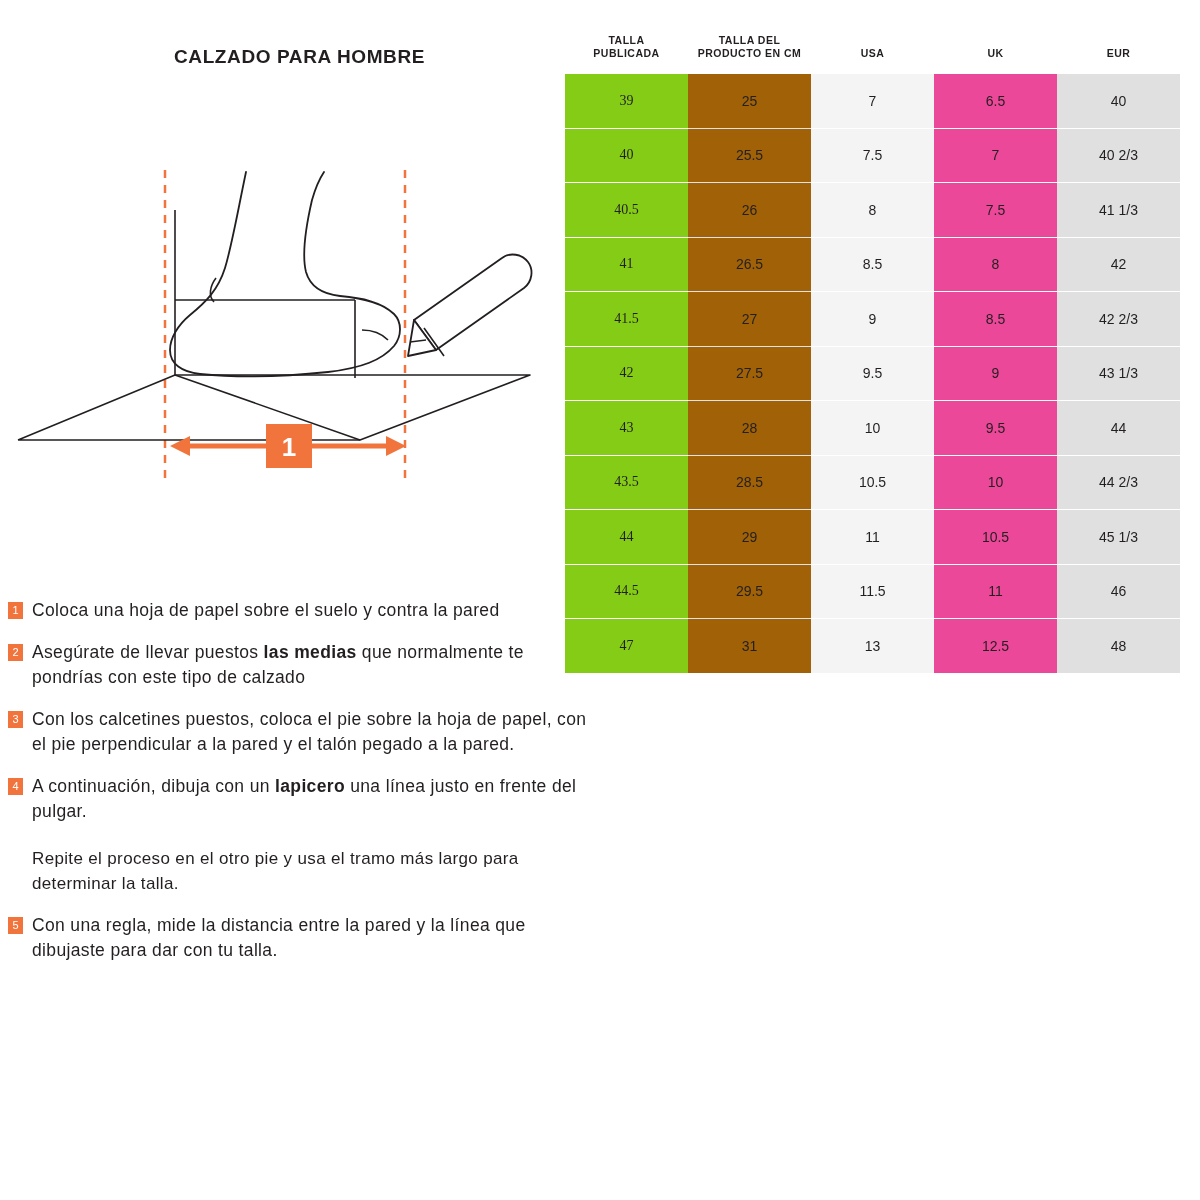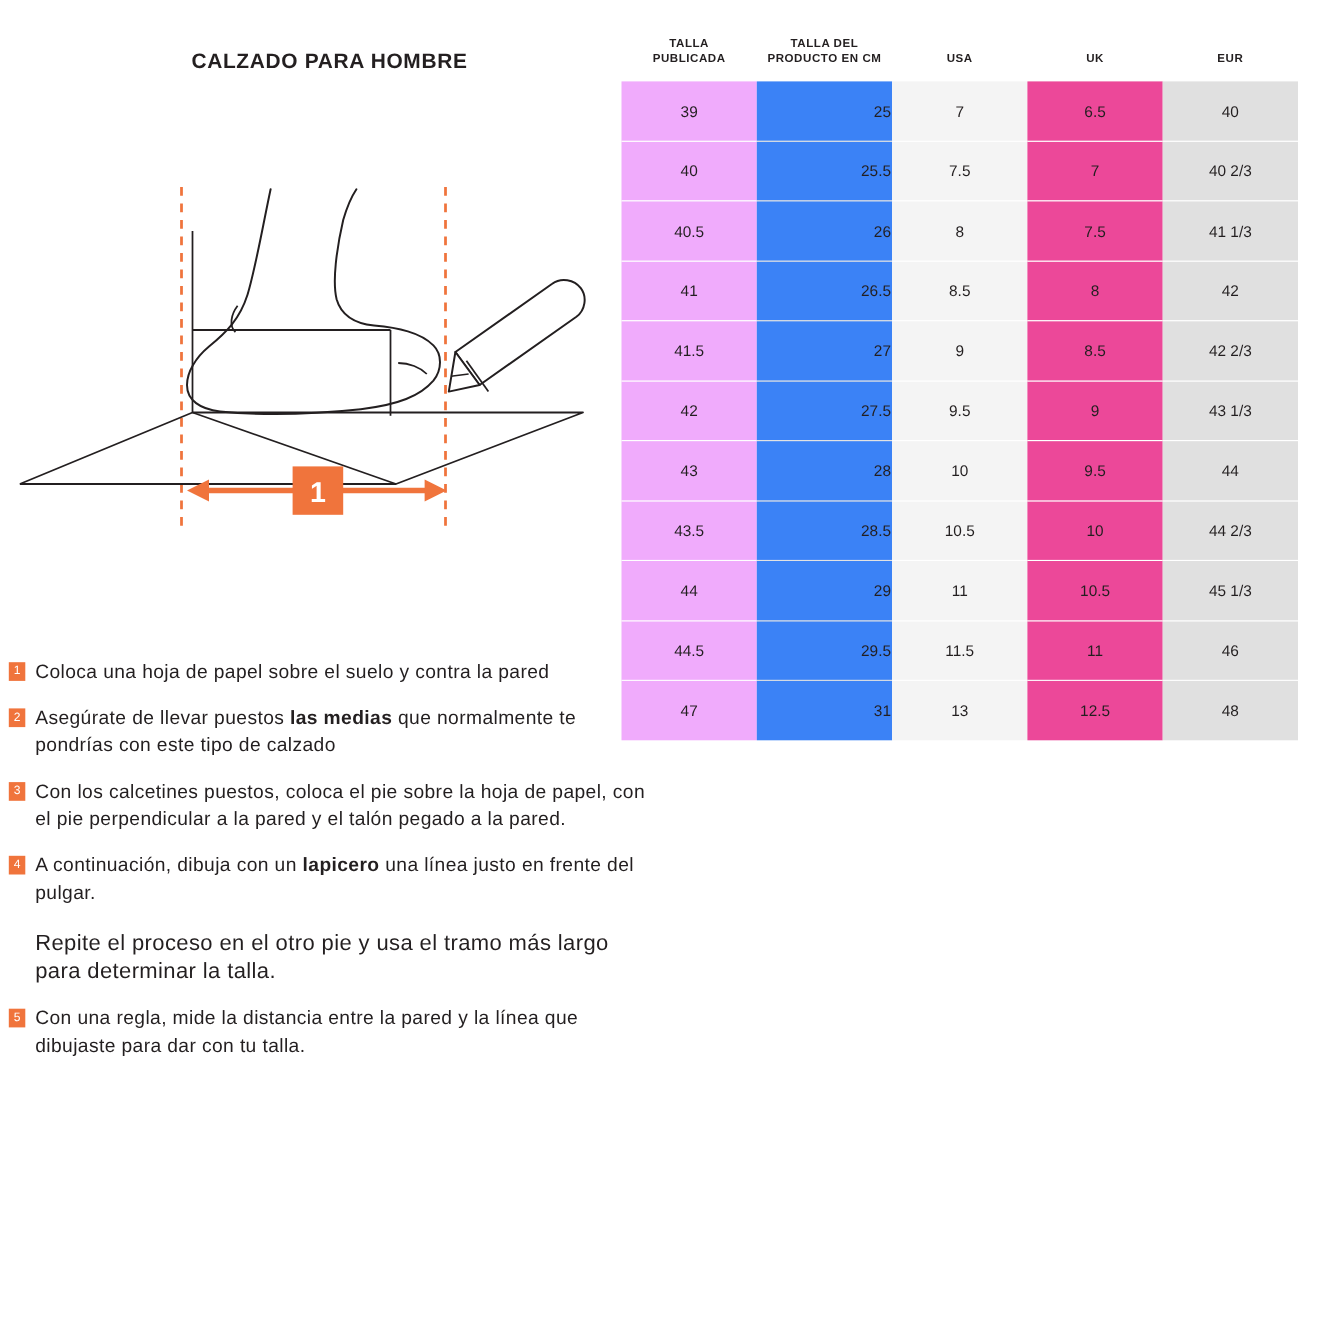--- a/index.html
+++ b/index.html
@@ -78,21 +78,21 @@
     font-size: 17.5px;
     line-height: 25px;
     letter-spacing: 0.35px;
     color: #231f20;
   }
   .step-text b { font-weight: bold; }
   .note {
     padding-left: 24px;
     margin-top: 22px;
     margin-bottom: 17px;
-    font-size: 20px;
+    font-size: 17px;
     line-height: 25px;
     letter-spacing: 0.35px;
     color: #231f20;
   }
 
   
   .table-wrap {
     position: absolute;
     left: 565px;
     top: 34px;
@@ -113,22 +113,22 @@
     line-height: 13px;
     text-align: center;
   }
   table.size-table td {
     height: 51.5px;
     text-align: center;
     font-size: 14px;
     color: #231f20;
     border-bottom: 1px solid #ffffff;
   }
-  table.size-table td.c0 { background: #f0abfc; width: 133px; }
-  table.size-table td.c1 { background: #3b82f6; width: 125px; text-align: right; }
+  table.size-table td.c0 { background: #84cc16; width: 133px; font-family: Liberation Serif, serif; }
+  table.size-table td.c1 { background: #a16207; width: 125px; }
   table.size-table td.c2 { background: #f4f4f4; width: 119px; }
   table.size-table td.c3 { background: #ec4899; width: 119px; }
   table.size-table td.c4 { background: #e0e0e0; width: 119px; }
   table.size-table tr:last-child td { border-bottom: none; }
   table.size-table td.c1 { border-bottom: 1px solid #e2e2e2; }
 </style>
 </head>
 <body>
 
 <div class="page">

